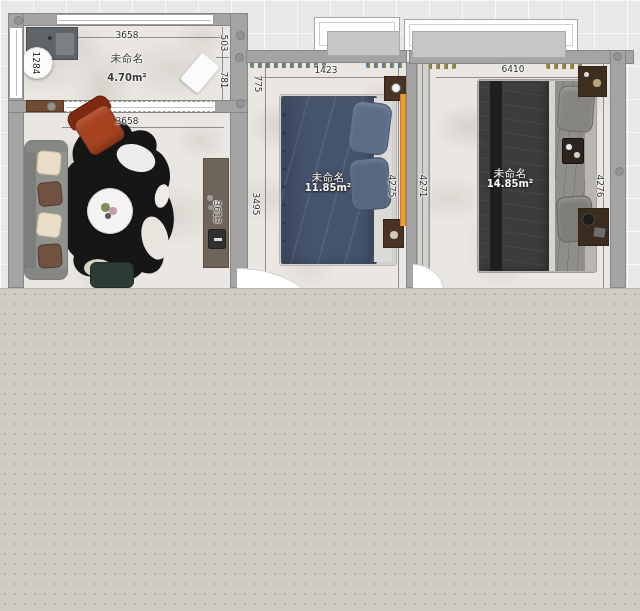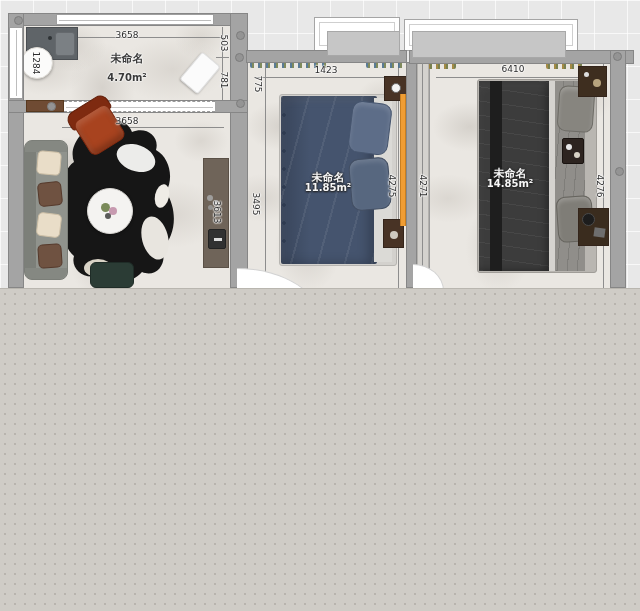--- a/index.html
+++ b/index.html
@@ -24,21 +24,21 @@
     background-image:
       radial-gradient(ellipse 60px 40px at 22% 28%, rgba(196,191,184,.55), transparent 62%),
       radial-gradient(ellipse 90px 55px at 72% 58%, rgba(203,198,191,.5), transparent 60%),
       radial-gradient(ellipse 55px 75px at 38% 82%, rgba(194,189,182,.5), transparent 60%),
       radial-gradient(ellipse 45px 35px at 86% 16%, rgba(206,201,194,.55), transparent 60%),
       radial-gradient(ellipse 70px 40px at 10% 60%, rgba(200,195,188,.45), transparent 60%);}
   .dline{position:absolute;background:#8d8d8d;z-index:6;}
   .dim{position:absolute;z-index:50;font-size:9px;line-height:10px;color:#2c2c2c;text-align:center;white-space:nowrap;
     text-shadow:0 0 2px #fff,0 0 2px #fff,0 0 2px #fff,0 0 2px #fff;}
   .dim.v{transform:rotate(90deg);}
-  .rname{position:absolute;z-index:50;font-size:11px;font-weight:bold;text-align:center;white-space:nowrap;}
+  .rname{position:absolute;z-index:50;font-size:11px;font-weight:normal;text-align:center;white-space:nowrap;}
   .rarea{position:absolute;z-index:50;font-size:10px;font-weight:bold;text-align:center;white-space:nowrap;}
   .tx-light{color:#f7f7f7;text-shadow:0 0 2px #2a2a2a,0 0 2px #2a2a2a,0 1px 2px #1c1c1c;}
   .tx-dark{color:#3a3a3a;text-shadow:0 0 2px #fff,0 0 2px #fff,0 0 2px #fff;}
   .dot{position:absolute;width:9px;height:9px;border-radius:50%;background:#949494;border:1px solid #7c7c7c;box-sizing:border-box;z-index:24;}
   .arc{position:absolute;background:#fff;border-radius:0 100% 0 0;border-top:1px solid #d2d2d2;border-right:1px solid #d2d2d2;z-index:22;}
   .greens{position:absolute;height:8px;border-radius:2px;opacity:.9;z-index:12;}
   .greens.blue{background-image:repeating-linear-gradient(90deg,#4a6f8c 0 2px,#74804e 2px 4px,rgba(0,0,0,0) 4px 8px);}
   .greens.gold{background-image:repeating-linear-gradient(90deg,#9c7f33 0 2px,#6b753f 2px 4px,rgba(0,0,0,0) 4px 8px);}
   .nightstand{position:absolute;box-sizing:border-box;background:#483325;border:1px solid #33241a;z-index:14;}
   .overlay{position:absolute;left:0;top:288px;width:640px;height:323px;z-index:100;background-color:#cfccc6;

